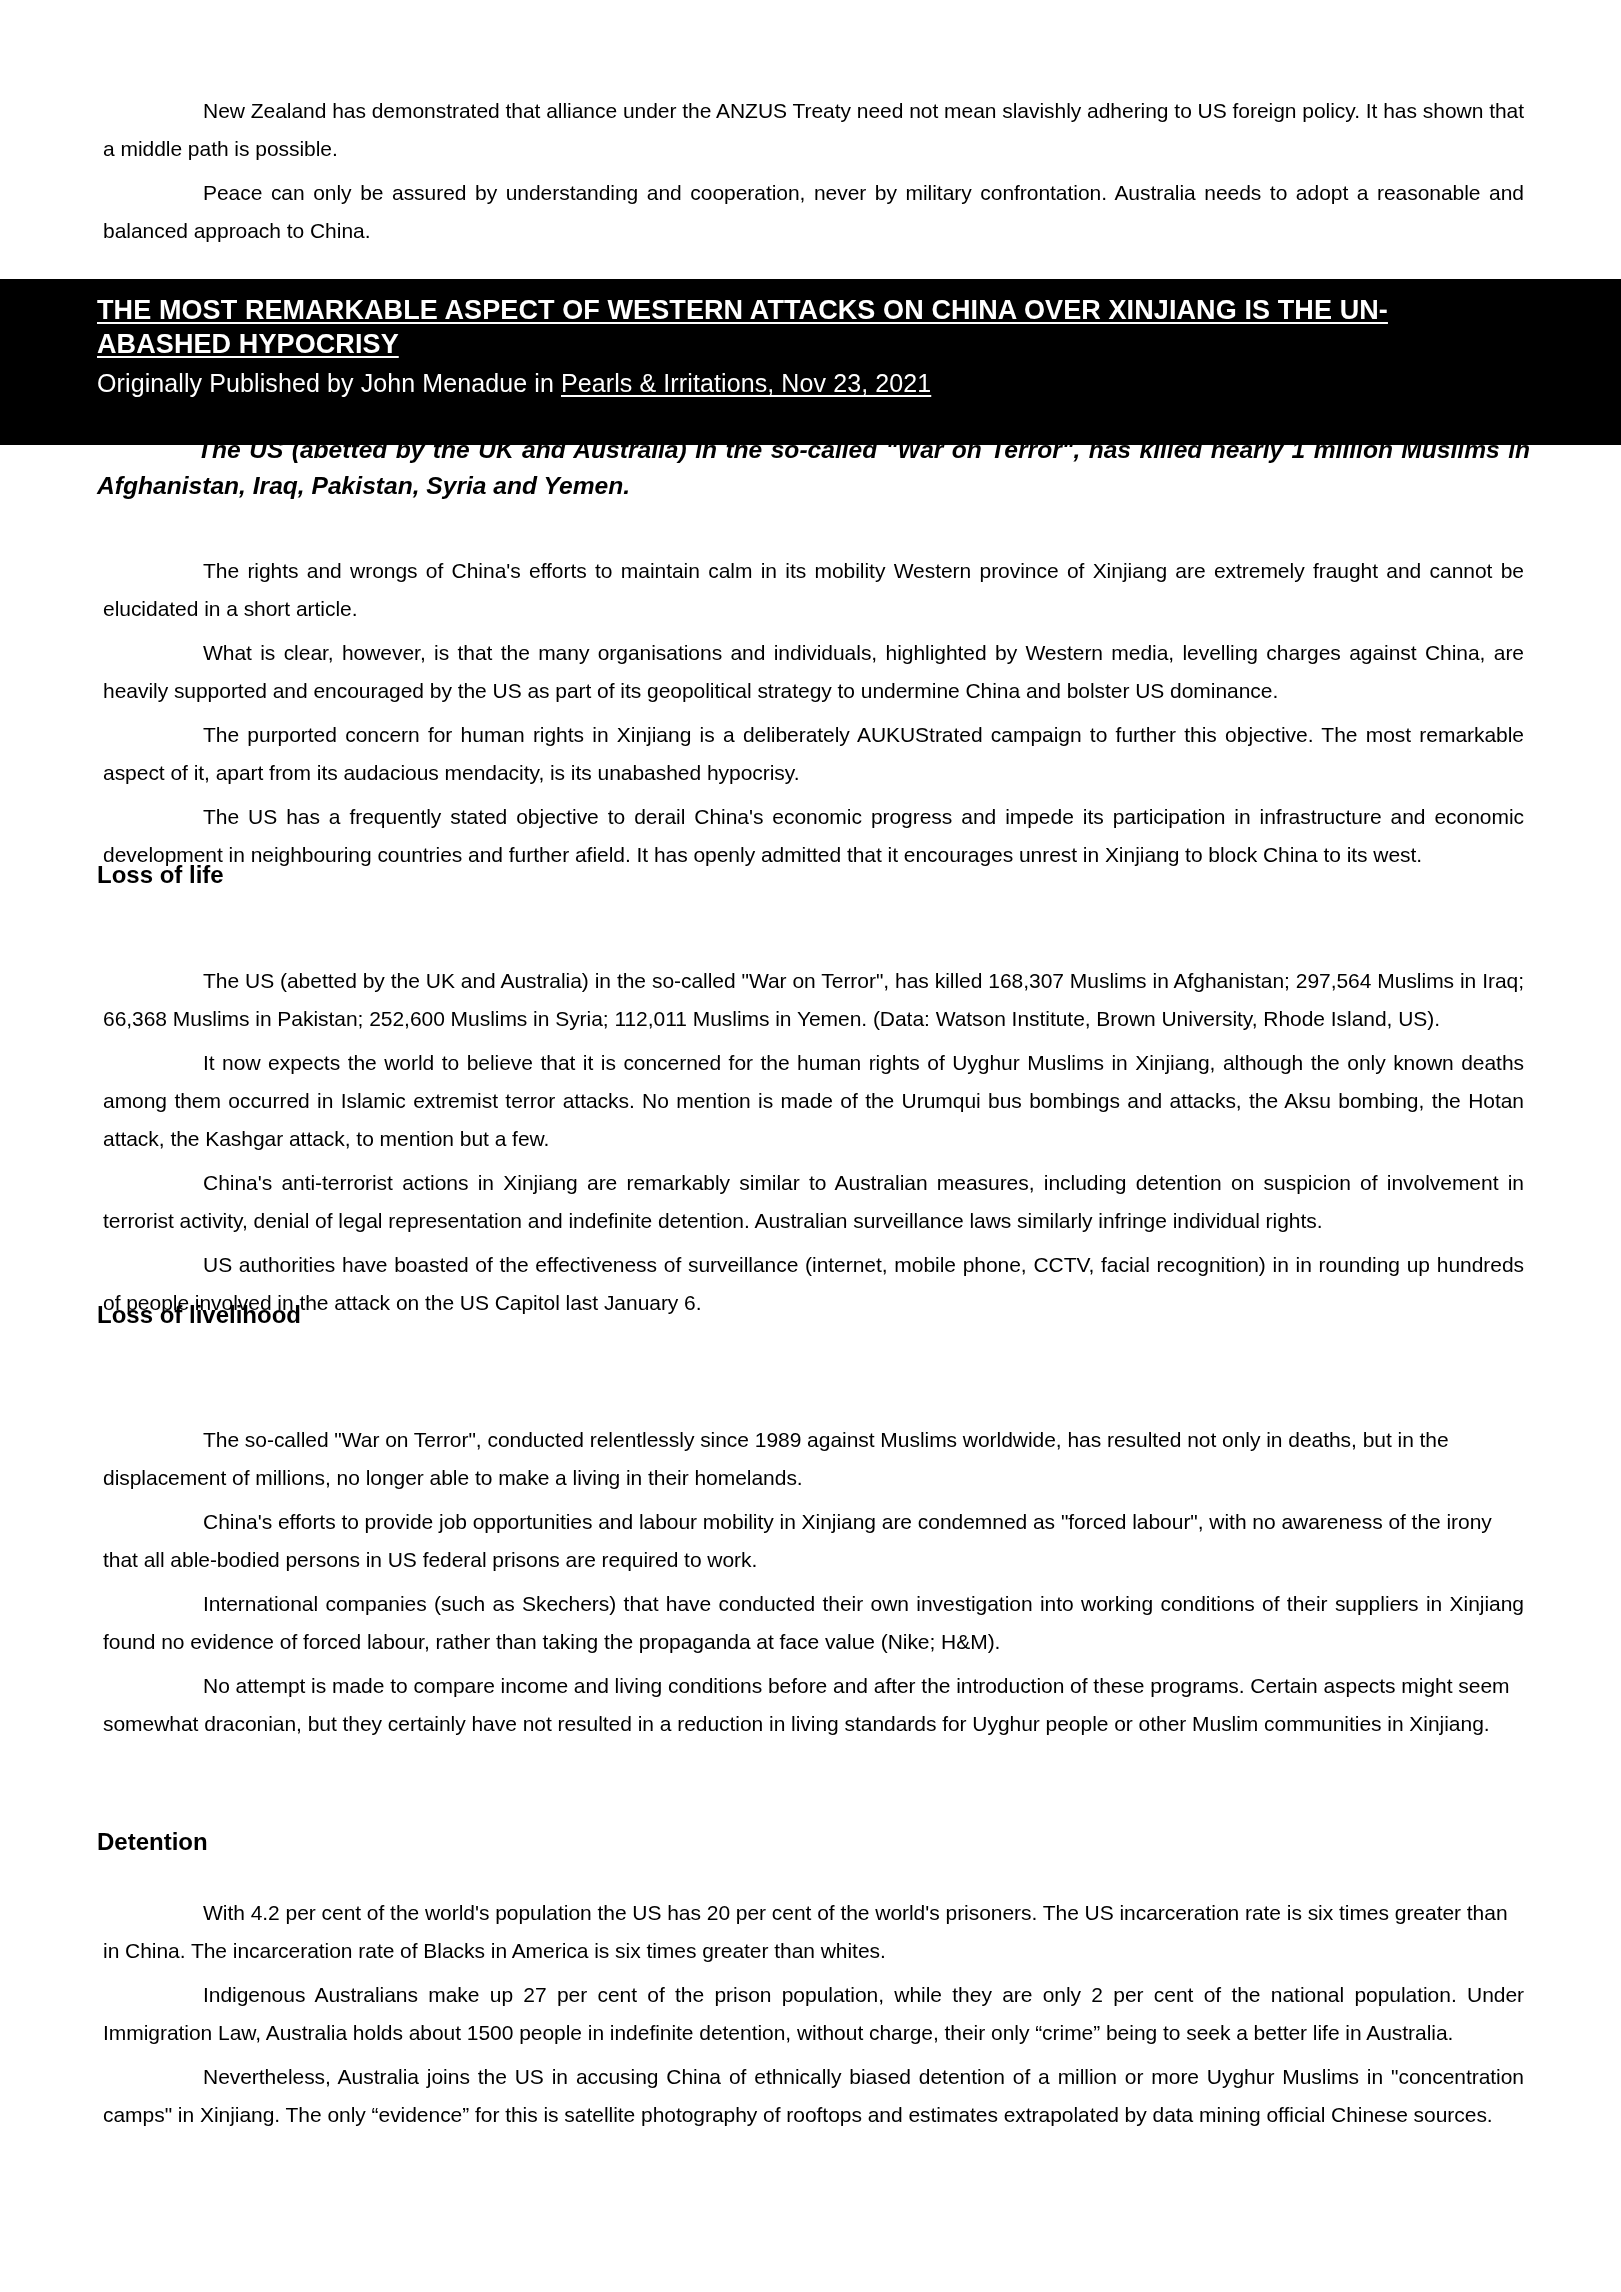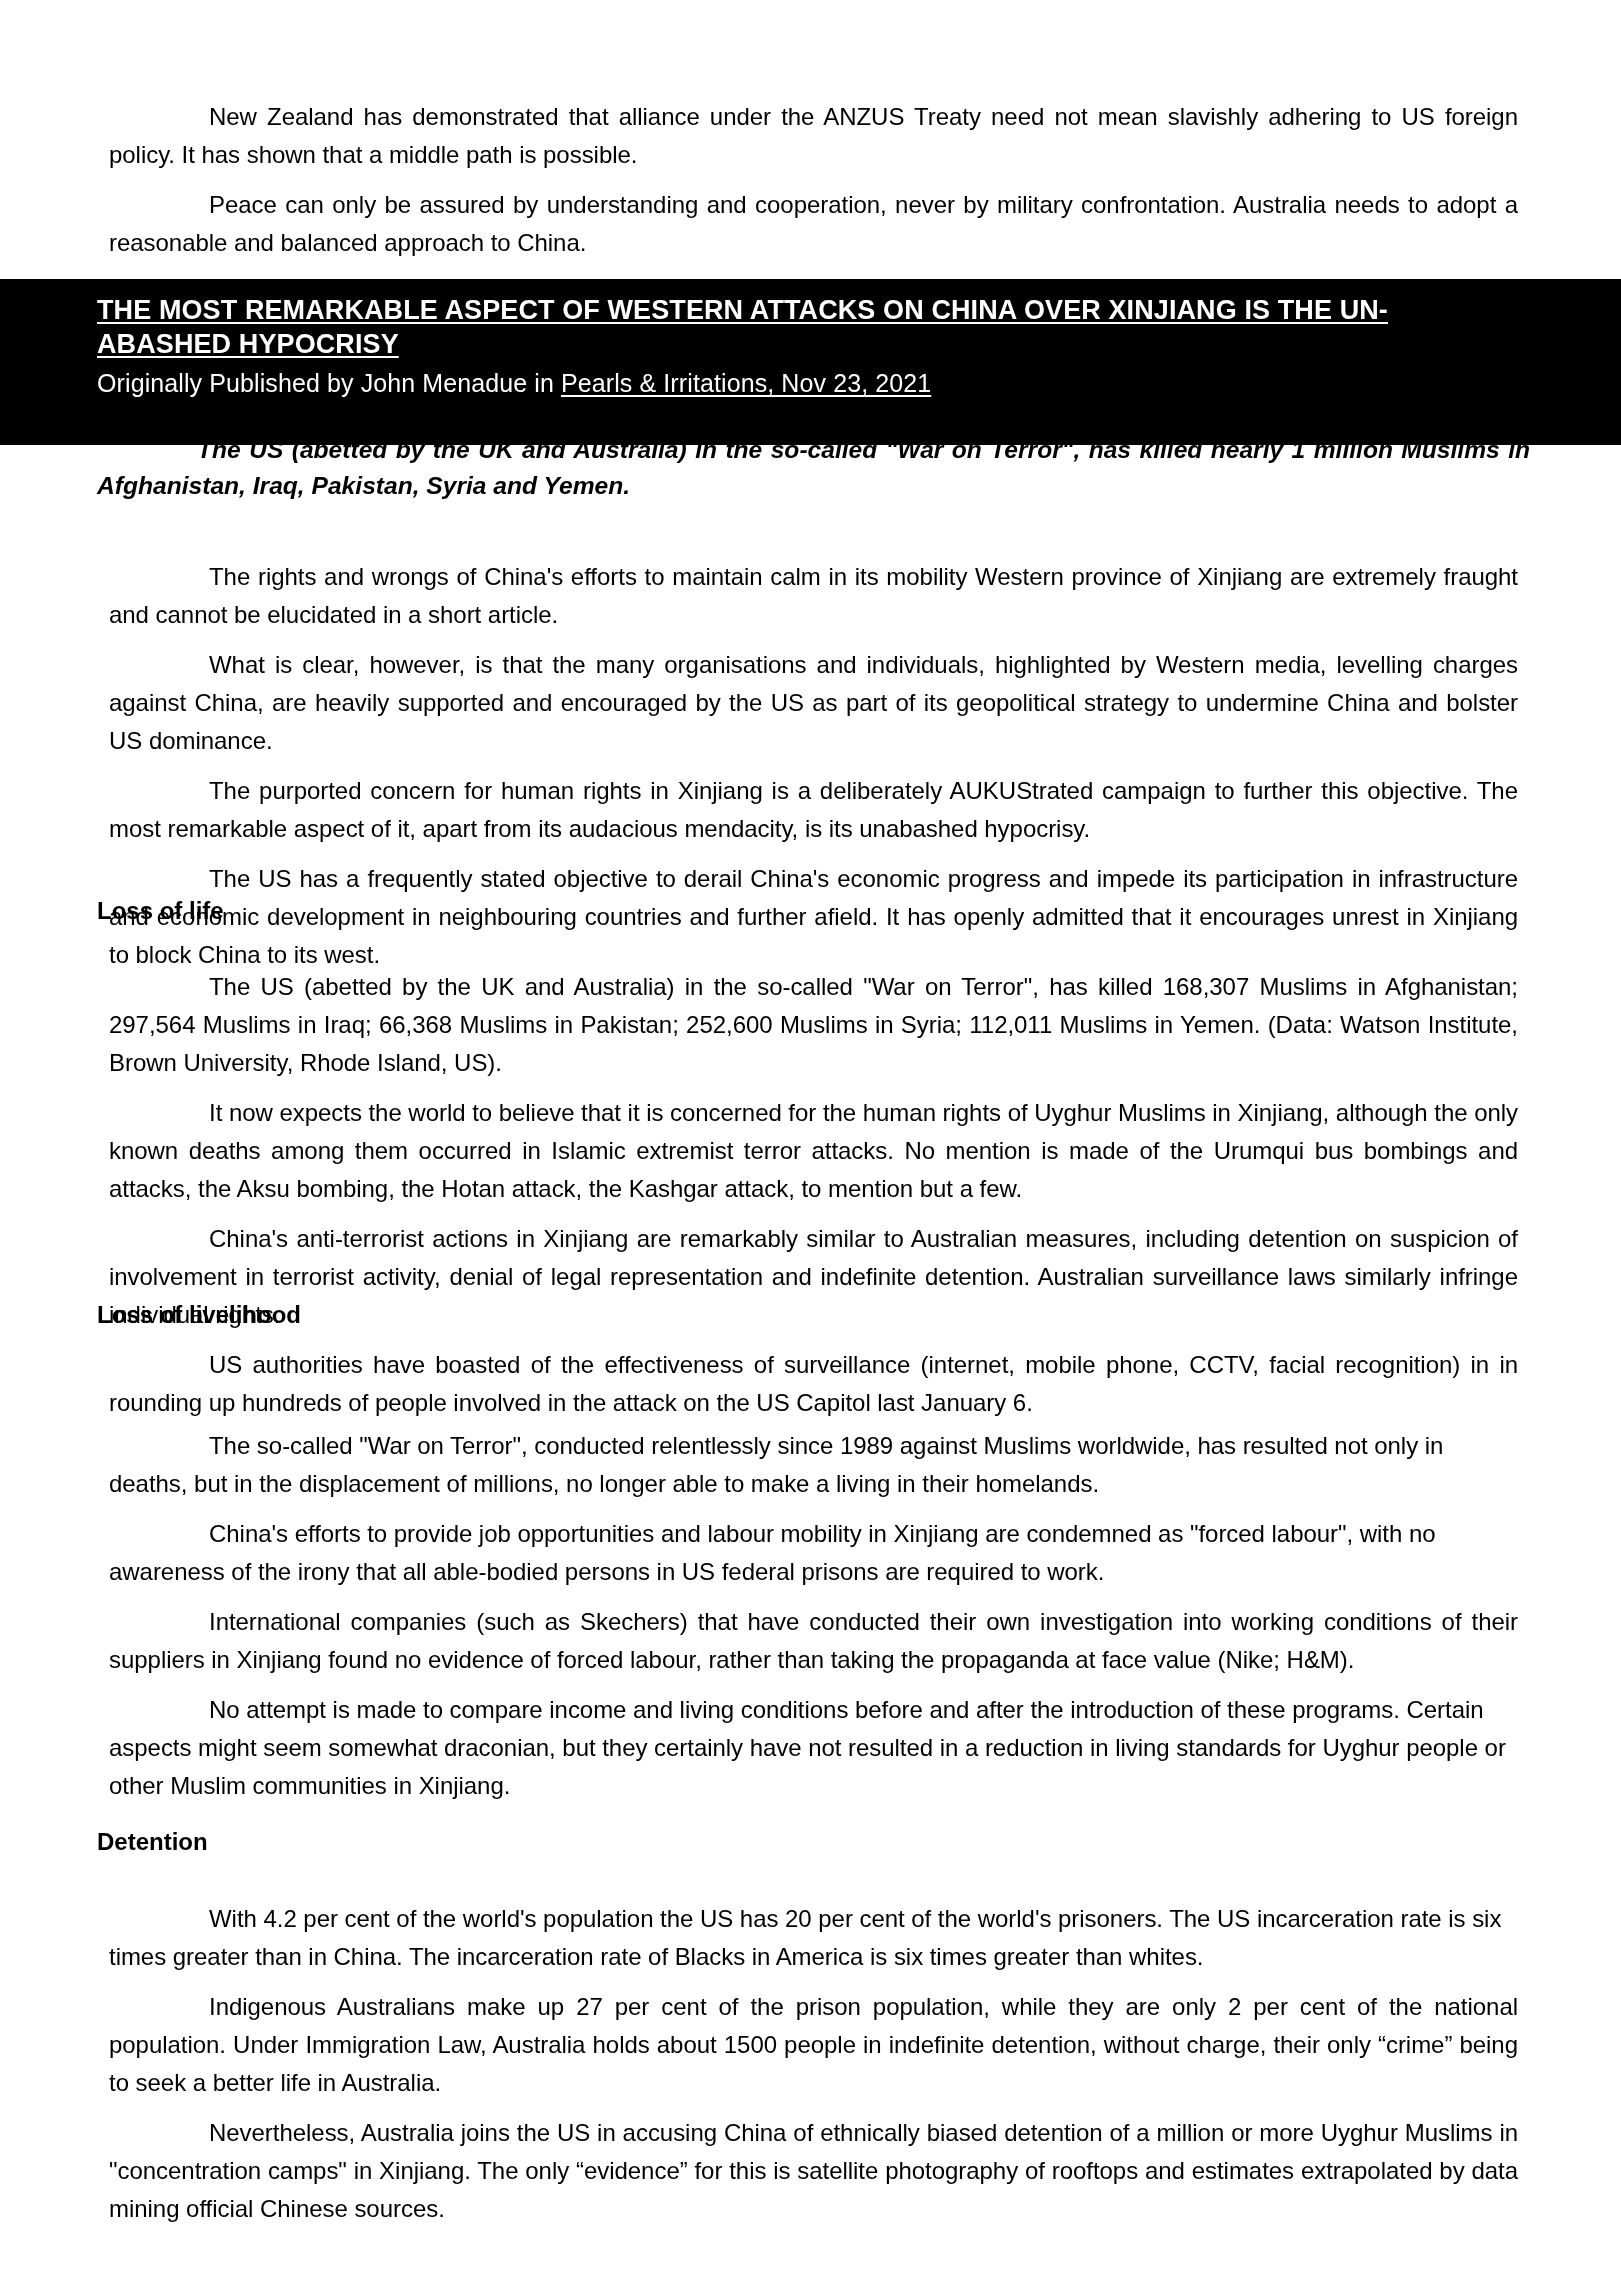--- a/index.html
+++ b/index.html
@@ -25,25 +25,25 @@
   }
 
   
   .col {
     position: absolute;
     left: 97px;
     width: 1433px;
   }
 
   .para {
-    font-size: 24px;
+    font-size: 21px;
     line-height: 38px;
     text-align: justify;
     text-indent: 100px;
-    margin: 12px;
+    margin: 6px;
     letter-spacing: -0.04px;
     word-spacing: 0px;
   }
   .para.last-free { text-align: left; }
 
   
   .top-block { top: 86px; }
   .top-block .para + .para { margin-top: 0; }
 
   
@@ -136,21 +136,21 @@
 
   <div class="standfirst">The US (abetted by the UK and Australia) in the so-called "War on Terror", has killed nearly 1 million Muslims in Afghanistan, Iraq, Pakistan, Syria and Yemen.</div>
 
   <div class="blk" style="top:546px;">
     <p class="para">The rights and wrongs of China's efforts to maintain calm in its mobility Western province of Xinjiang are extremely fraught and cannot be elucidated in a short article.</p>
     <p class="para">What is clear, however, is that the many organisations and individuals, highlighted by Western media, levelling charges against China, are heavily supported and encouraged by the US as part of its geopolitical strategy to undermine China and bolster US dominance.</p>
     <p class="para">The purported concern for human rights in Xinjiang is a deliberately AUKUStrated campaign to further this objective. The most remarkable aspect of it, apart from its audacious mendacity, is its unabashed hypocrisy.</p>
     <p class="para">The US has a frequently stated objective to derail China's economic progress and impede its participation in infrastructure and economic development in neighbouring countries and further afield. It has openly admitted that it encourages unrest in Xinjiang to block China to its west.</p>
   </div>
 
-  <div class="blk" style="top:896px;">
+  <div class="blk" style="top:860px;">
     <p class="section-head">Loss of life</p>
   </div>
   <div class="blk" style="top:956px;">
     <p class="para">The US (abetted by the UK and Australia) in the so-called "War on Terror", has killed 168,307 Muslims in Afghanistan; 297,564 Muslims in Iraq; 66,368 Muslims in Pakistan; 252,600 Muslims in Syria; 112,011 Muslims in Yemen. (Data: Watson Institute, Brown University, Rhode Island, US).</p>
     <p class="para">It now expects the world to believe that it is concerned for the human rights of Uyghur Muslims in Xinjiang, although the only known deaths among them occurred in Islamic extremist terror attacks. No mention is made of the Urumqui bus bombings and attacks, the Aksu bombing, the Hotan attack, the Kashgar attack, to mention but a few.</p>
     <p class="para">China's anti-terrorist actions in Xinjiang are remarkably similar to Australian measures, including detention on suspicion of involvement in terrorist activity, denial of legal representation and indefinite detention. Australian surveillance laws similarly infringe individual rights.</p>
     <p class="para">US authorities have boasted of the effectiveness of surveillance (internet, mobile phone, CCTV, facial recognition) in in rounding up hundreds of people involved in the attack on the US Capitol last January 6.</p>
   </div>
 
   <div class="blk" style="top:1300px;">

